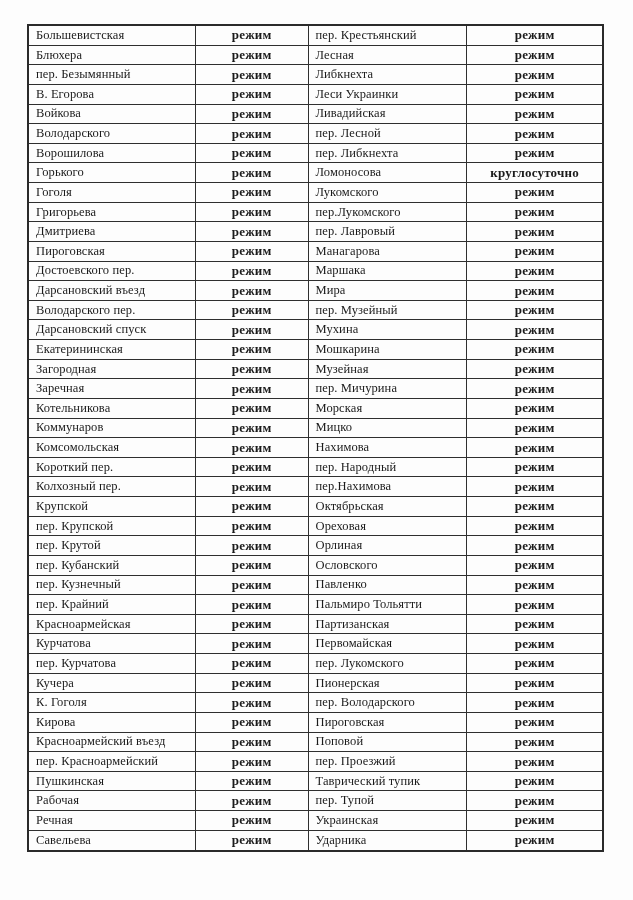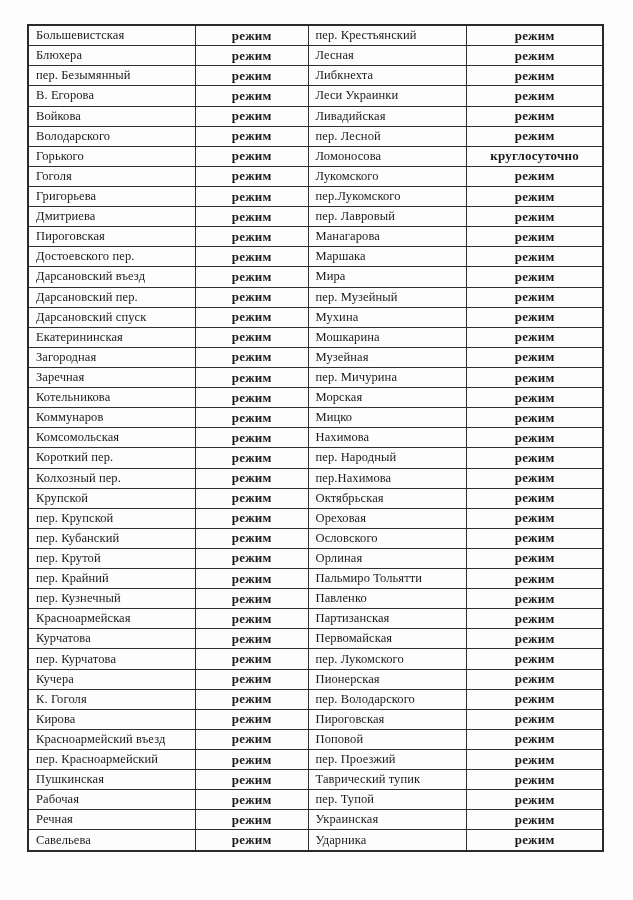--- a/index.html
+++ b/index.html
@@ -88,20 +88,26 @@
           <td class="name">Ливадийская</td>
           <td class="mode">режим</td>
         </tr>
         <tr>
           <td class="name">Володарского</td>
           <td class="mode">режим</td>
           <td class="name">пер. Лесной</td>
           <td class="mode">режим</td>
         </tr>
         <tr>
+          <td class="name">Ворошилова</td>
+          <td class="mode">режим</td>
+          <td class="name">пер. Либкнехта</td>
+          <td class="mode">режим</td>
+        </tr>
+        <tr>
           <td class="name">Горького</td>
           <td class="mode">режим</td>
           <td class="name">Ломоносова</td>
           <td class="mode">круглосуточно</td>
         </tr>
         <tr>
           <td class="name">Гоголя</td>
           <td class="mode">режим</td>
           <td class="name">Лукомского</td>
           <td class="mode">режим</td>
@@ -130,21 +136,21 @@
           <td class="name">Маршака</td>
           <td class="mode">режим</td>
         </tr>
         <tr>
           <td class="name">Дарсановский въезд</td>
           <td class="mode">режим</td>
           <td class="name">Мира</td>
           <td class="mode">режим</td>
         </tr>
         <tr>
-          <td class="name">Дарсановский пер.</td>
+          <td class="name">Володарского пер.</td>
           <td class="mode">режим</td>
           <td class="name">пер. Музейный</td>
           <td class="mode">режим</td>
         </tr>
         <tr>
           <td class="name">Дарсановский спуск</td>
           <td class="mode">режим</td>
           <td class="name">Мухина</td>
           <td class="mode">режим</td>
         </tr>
@@ -202,41 +208,41 @@
           <td class="name">Октябрьская</td>
           <td class="mode">режим</td>
         </tr>
         <tr>
           <td class="name">пер. Крупской</td>
           <td class="mode">режим</td>
           <td class="name">Ореховая</td>
           <td class="mode">режим</td>
         </tr>
         <tr>
+          <td class="name">пер. Крутой</td>
+          <td class="mode">режим</td>
+          <td class="name">Орлиная</td>
+          <td class="mode">режим</td>
+        </tr>
+        <tr>
           <td class="name">пер. Кубанский</td>
           <td class="mode">режим</td>
           <td class="name">Ословского</td>
           <td class="mode">режим</td>
         </tr>
         <tr>
-          <td class="name">пер. Крутой</td>
-          <td class="mode">режим</td>
-          <td class="name">Орлиная</td>
+          <td class="name">пер. Кузнечный</td>
+          <td class="mode">режим</td>
+          <td class="name">Павленко</td>
           <td class="mode">режим</td>
         </tr>
         <tr>
           <td class="name">пер. Крайний</td>
           <td class="mode">режим</td>
           <td class="name">Пальмиро Тольятти</td>
-          <td class="mode">режим</td>
-        </tr>
-        <tr>
-          <td class="name">пер. Кузнечный</td>
-          <td class="mode">режим</td>
-          <td class="name">Павленко</td>
           <td class="mode">режим</td>
         </tr>
         <tr>
           <td class="name">Красноармейская</td>
           <td class="mode">режим</td>
           <td class="name">Партизанская</td>
           <td class="mode">режим</td>
         </tr>
         <tr>
           <td class="name">Курчатова</td>

